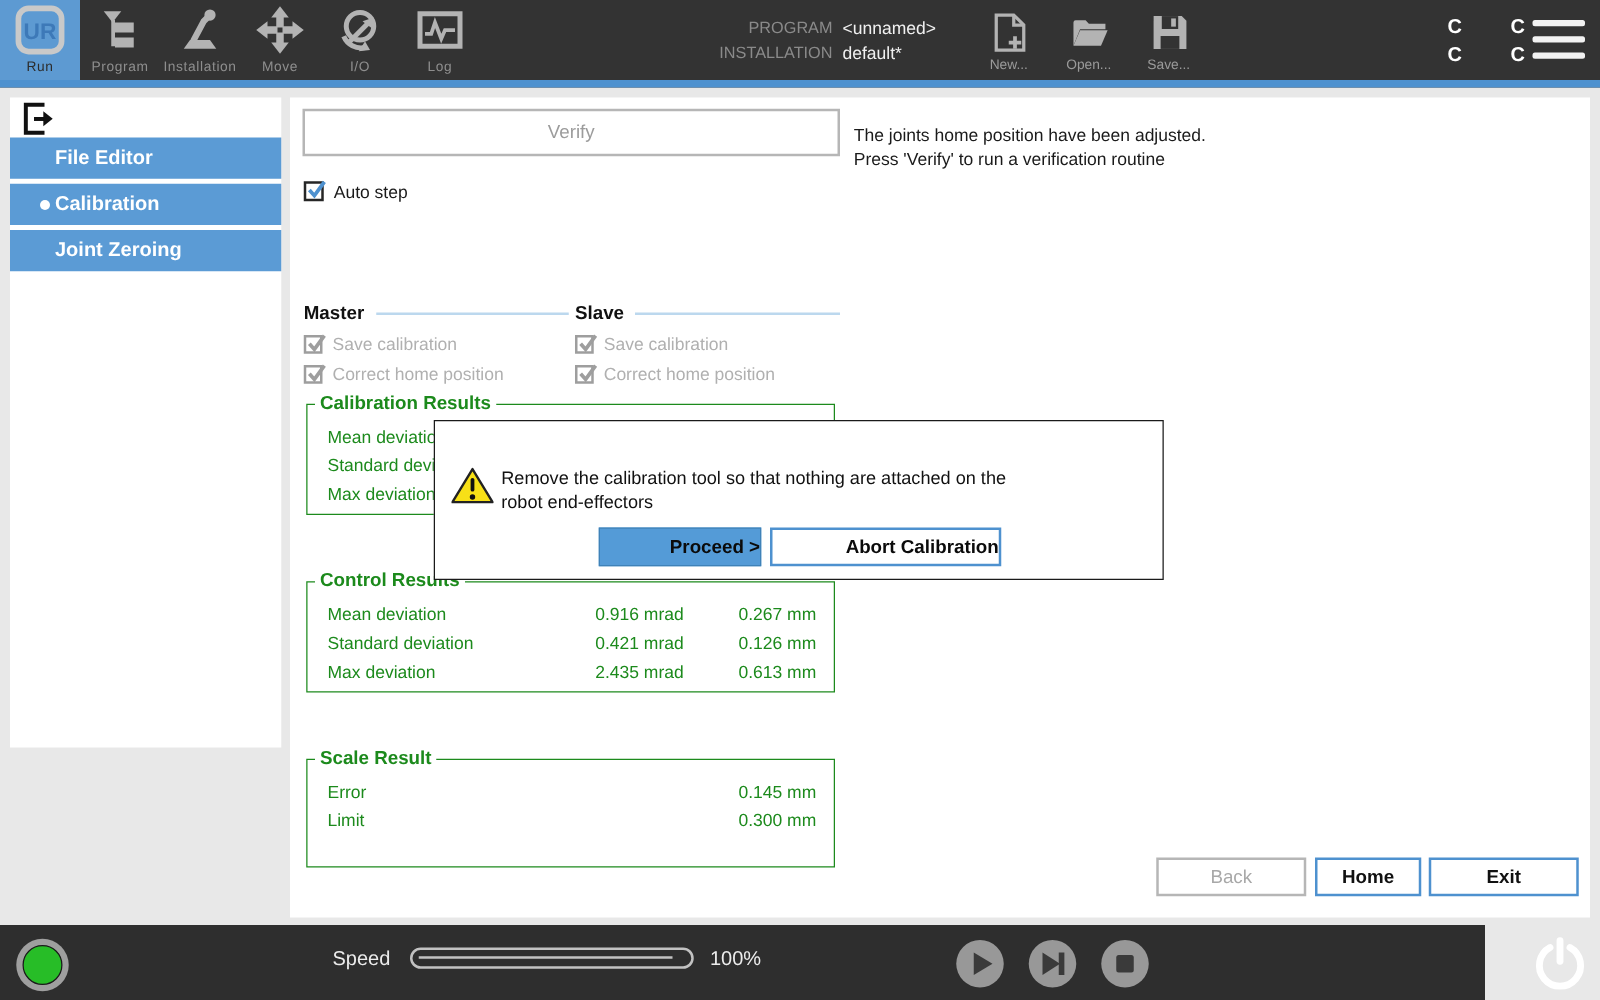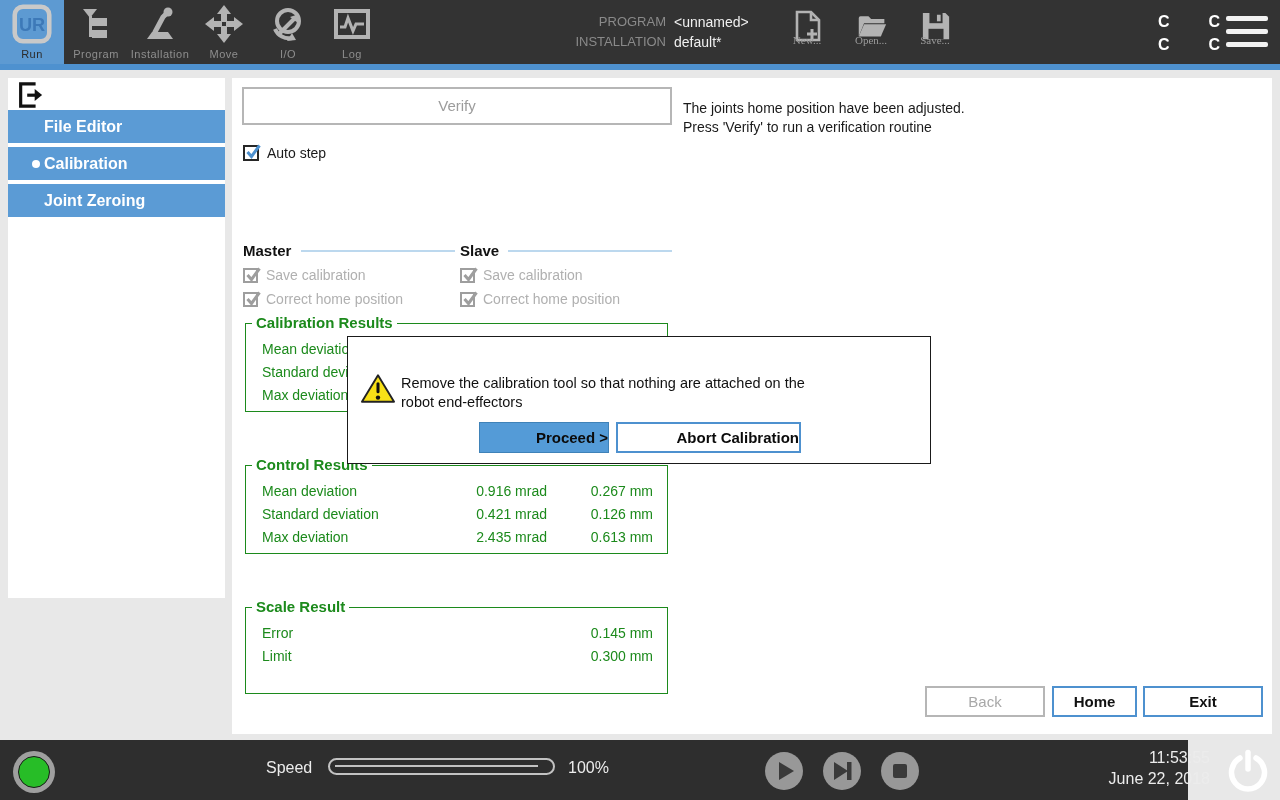--- a/index.html
+++ b/index.html
@@ -14,21 +14,21 @@
   .tab .ticon { position:absolute; top:4px; left:12px; width:40px; height:40px; }
   .tab .tlabel { position:absolute; bottom:4px; left:0; width:100%; text-align:center; font-size:11px; color:#8e8e8e; letter-spacing:.5px; }
   .tab.active { background:#5d9ad2; }
   .tab.active .tlabel { color:#2c2c2c; }
   .prog-info { position:absolute; top:12px; left:500px; width:400px; font-size:13px; line-height:20px; }
   .pi-row { display:flex; }
   .pi-label { width:166px; text-align:right; color:#8a8a8a; }
   .pi-value { margin-left:8px; color:#f0f0f0; font-size:14px; }
   .file-action { position:absolute; top:6px; width:64px; height:56px; cursor:pointer; }
   .file-action .ficon { position:absolute; top:4px; left:18px; width:30px; height:32px; }
-  .file-action .flabel { position:absolute; bottom:16px; width:100%; text-align:center; font-size:11px; color:#9a9a9a;font-family:Liberation Serif, serif; }
+  .file-action .flabel { position:absolute; bottom:4px; width:100%; text-align:center; font-size:11px; color:#9a9a9a; }
   .cc-grid { position:absolute; top:10px; left:1158px; width:62px; height:46px; color:#fff; font-weight:bold; font-size:16px; }
   .cc-row { display:flex; justify-content:space-between; height:23px; line-height:23px; }
   .hamburger { position:absolute; top:14px; left:1226px; width:42px; height:36px; cursor:pointer; }
   .hamburger .bar { position:absolute; left:0; width:42px; height:5px; background:#f2f2f2; border-radius:2px; }
 
   
   .sidebar { position:absolute; top:78px; left:8px; width:217px; height:520px; background:#ffffff; }
   .exit-door { position:absolute; top:3px; left:8px; width:28px; height:28px; }
   .nav-item { position:absolute; left:0; width:217px; height:33px; background:#5b9bd5; color:#fff; font-weight:bold; font-size:16px; line-height:33px; padding-left:36px; cursor:pointer; }
   .nav-bullet { position:absolute; left:24px; top:13px; width:8px; height:8px; border-radius:50%; background:#fff; }
@@ -373,24 +373,20 @@
         <polygon points="11,10 25,19 11,28" fill="#3a3a3a"></polygon>
           <rect x="24" y="10" width="4.5" height="18" fill="#3a3a3a"></rect>
       </svg>
     </div>
     <div class="pb-btn" style="left:881px">
       <svg viewBox="0 0 38 38">
           <rect x="12" y="12" width="14" height="14" rx="2" fill="#3a3a3a"></rect>
         </svg>
     </div>
 
-    <div class="clock">
-      <div>11:53:55</div>
-      <div>June 22, 2018</div>
-    </div>
 
     <svg class="power" viewBox="0 0 44 44">
       <path d="M14 9 A16.5 16.5 0 1 0 30 9" fill="none" stroke="#fff" stroke-width="5.5" stroke-linecap="round"></path>
       <line x1="22" y1="3.5" x2="22" y2="20" stroke="#fff" stroke-width="5.5" stroke-linecap="round"></line>
     </svg>
   </div>
 
 </div>
 
 </body></html>

